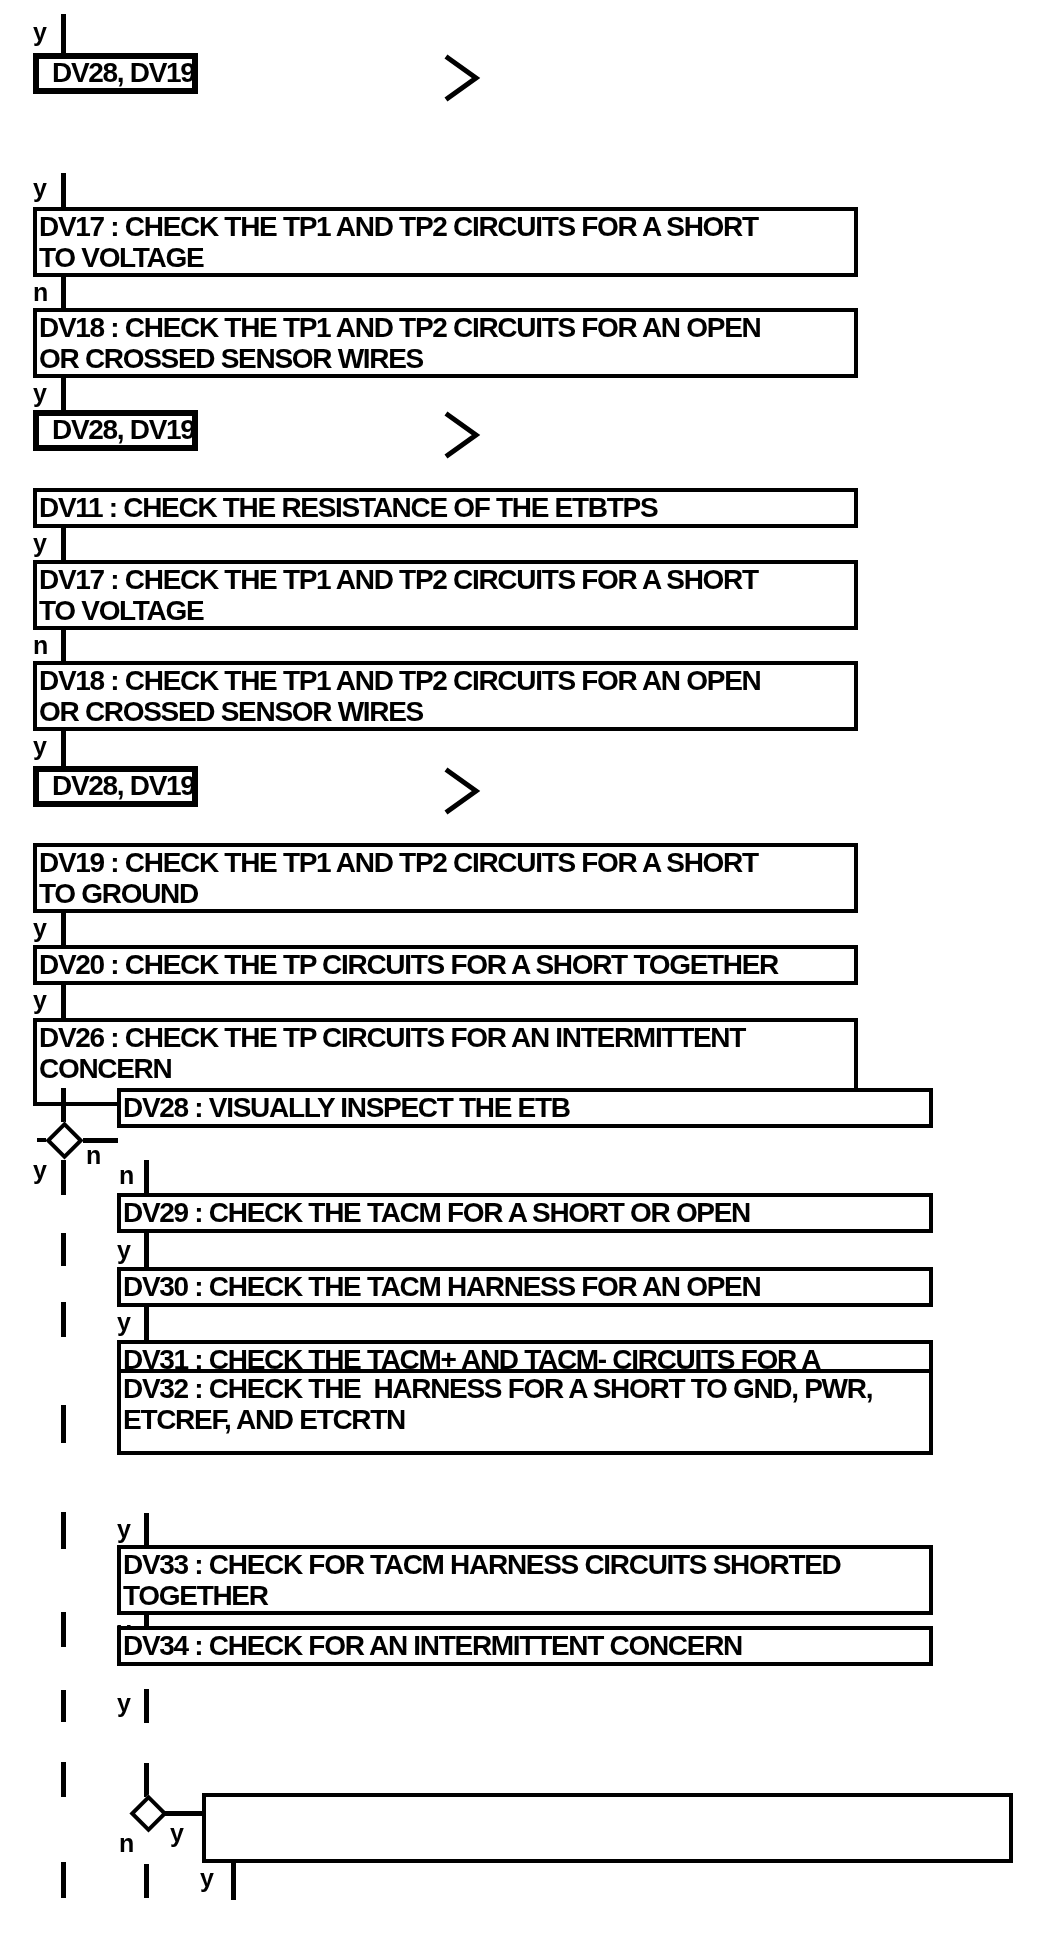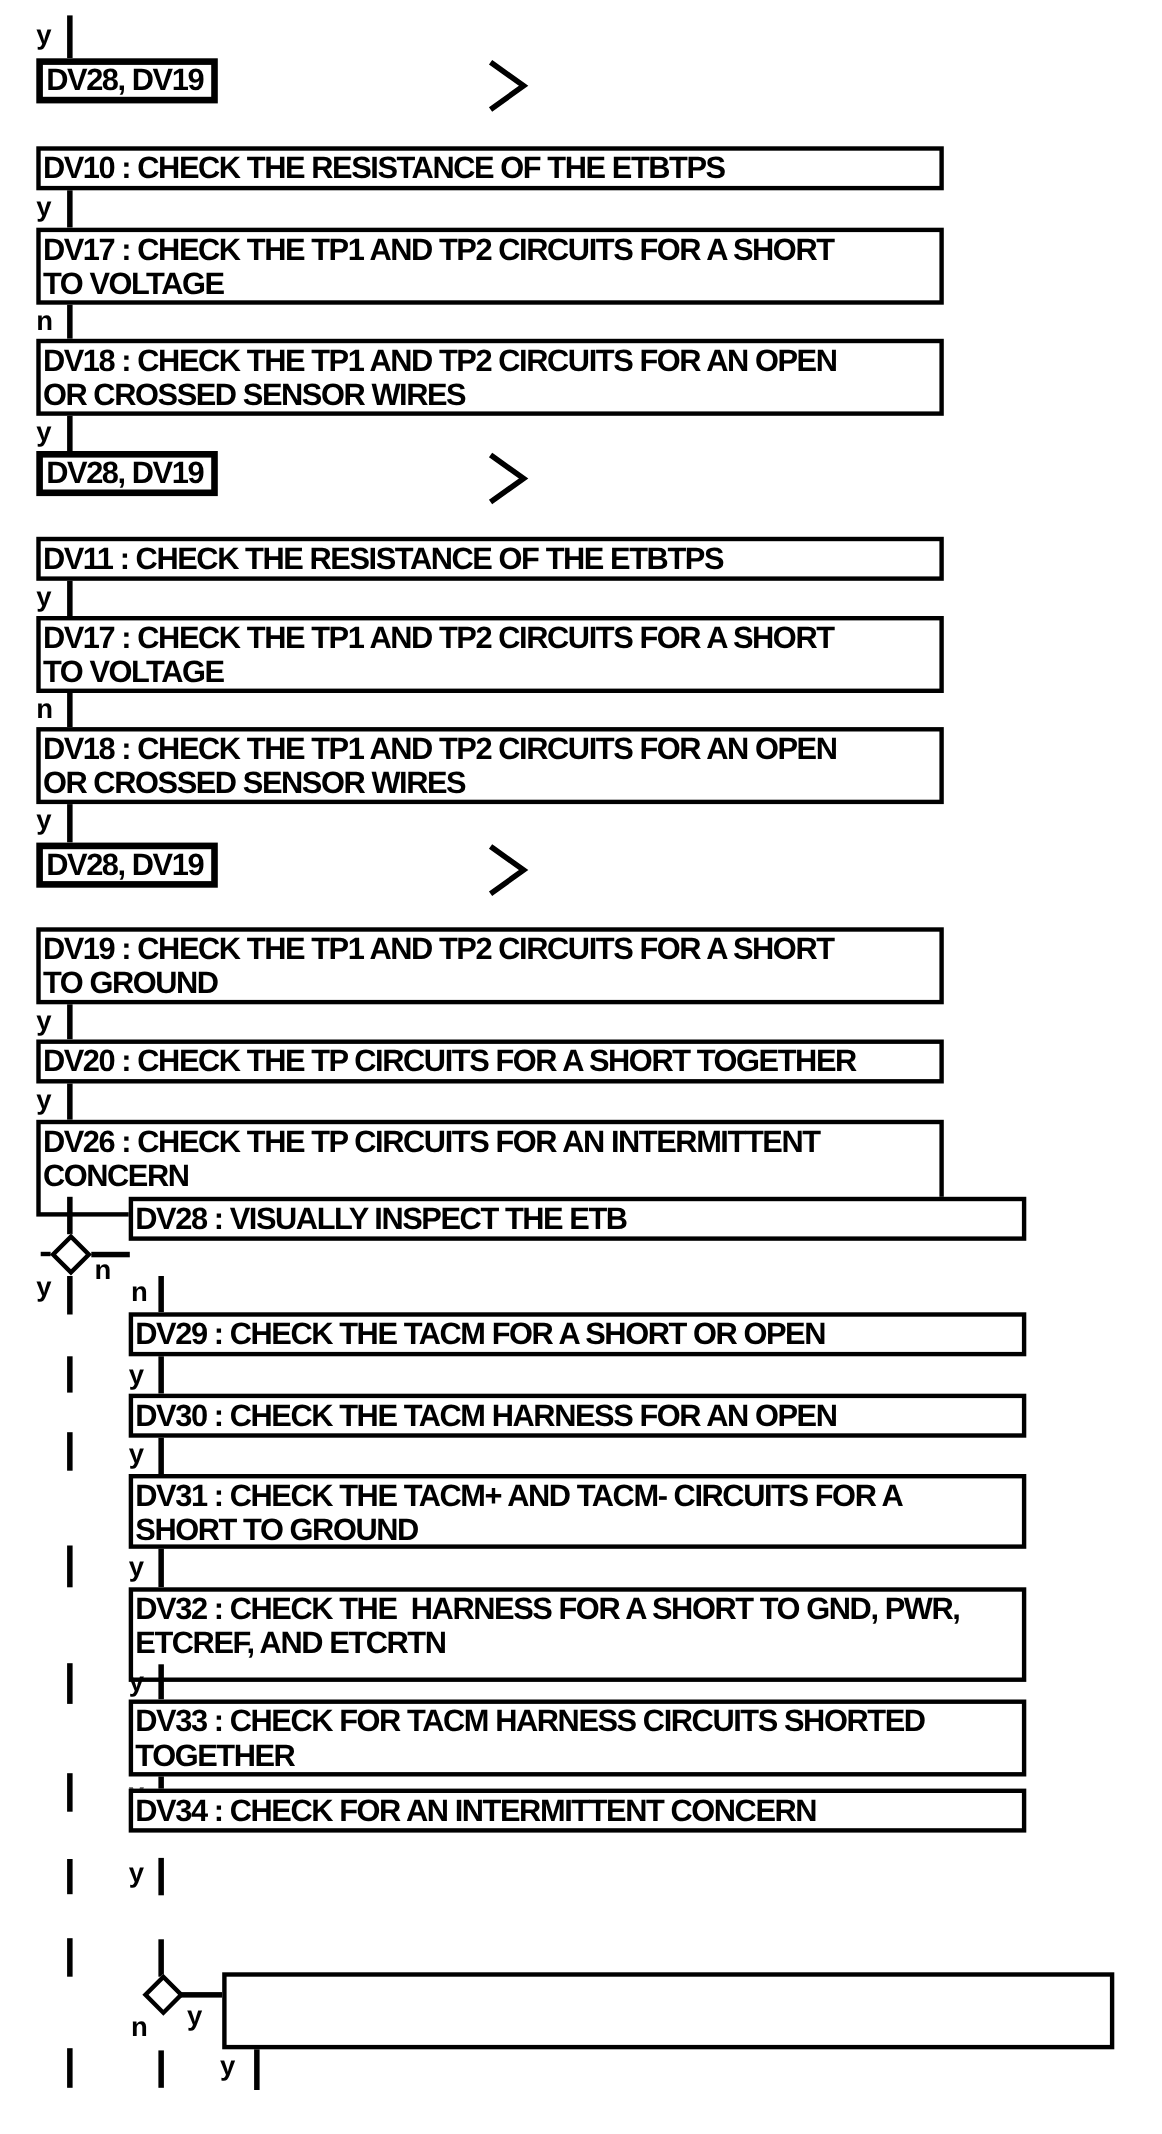--- a/index.html
+++ b/index.html
@@ -1,20 +1,20 @@
 <!DOCTYPE html>
 <html><head>
 <meta charset="utf-8">
 <style>
   html,body{margin:0;padding:0;background:#ffffff;}
   .canvas{position:relative;width:1056px;height:1940px;background:#ffffff;overflow:hidden;
           font-family:"Liberation Sans","DejaVu Sans",sans-serif;color:#000;}
   .box{position:absolute;border:4px solid #000;background:#fff;box-sizing:border-box;
        padding:0 0 0 2px;overflow:hidden;}
-  .refbox{border-width:6px;padding-left:3px;}
+  .refbox{border-width:6px;padding-left:13px;}
   .bt{font-weight:bold;font-size:28px;line-height:31px;letter-spacing:-1.3px;white-space:pre;}
   .refbox .bt{line-height:28px;}
   .vline{position:absolute;width:5px;background:#000;}
   .hline{position:absolute;height:5px;background:#000;}
   .stub{position:absolute;height:4px;background:#000;}
   .lbl{position:absolute;font-weight:bold;font-size:25px;line-height:25px;letter-spacing:-1px;}
   .diamond{position:absolute;width:27px;height:27px;box-sizing:border-box;border:4px solid #000;
            background:#fff;transform:rotate(45deg);}
   .chev{position:absolute;width:38px;height:48px;}
 </style>
@@ -26,23 +26,20 @@
   <div class="lbl" style="left:33px;top:20px">y</div>
   <div class="vline" style="left:61px;top:14px;height:39px"></div>
 
   <div class="box refbox" style="left:33px;top:53px;width:165px;height:41px">
     <div class="bt">DV28, DV19</div>
   </div>
   <svg class="chev" style="left:444px;top:54px" viewBox="0 0 38 48">
     <polyline points="4,4 32,24 4,44" fill="none" stroke="#000" stroke-width="5" stroke-linecap="square"></polyline>
   </svg>
 
-  <div class="box" style="left:33px;top:133px;width:825px;height:40px">
-    <div class="bt">DV10 : CHECK THE RESISTANCE OF THE ETBTPS</div>
-  </div>
   <div class="lbl" style="left:33px;top:176px">y</div>
   <div class="vline" style="left:61px;top:173px;height:34px"></div>
 
   <div class="box" style="left:33px;top:207px;width:825px;height:70px">
     <div class="bt">DV17 : CHECK THE TP1 AND TP2 CIRCUITS FOR A SHORT</div>
     <div class="bt">TO VOLTAGE</div>
   </div>
   <div class="lbl" style="left:33px;top:280px">n</div>
   <div class="vline" style="left:61px;top:277px;height:31px"></div>
 
@@ -140,21 +137,21 @@
   <div class="lbl" style="left:117px;top:1310px">y</div>
   <div class="vline" style="left:144px;top:1307px;height:33px"></div>
 
   <div class="box" style="left:117px;top:1340px;width:816px;height:68px">
     <div class="bt">DV31 : CHECK THE TACM+ AND TACM- CIRCUITS FOR A</div>
     <div class="bt">SHORT TO GROUND</div>
   </div>
   <div class="lbl" style="left:117px;top:1413px">y</div>
   <div class="vline" style="left:144px;top:1408px;height:35px"></div>
 
-  <div class="box" style="left:117px;top:1443px;width:816px;height:86px">
+  <div class="box" style="left:117px;top:1369px;width:816px;height:86px">
     <div class="bt">DV32 : CHECK THE  HARNESS FOR A SHORT TO GND, PWR,</div>
     <div class="bt">ETCREF, AND ETCRTN</div>
   </div>
   <div class="lbl" style="left:117px;top:1517px">y</div>
   <div class="vline" style="left:144px;top:1513px;height:32px"></div>
 
   <div class="box" style="left:117px;top:1545px;width:816px;height:70px">
     <div class="bt">DV33 : CHECK FOR TACM HARNESS CIRCUITS SHORTED</div>
     <div class="bt">TOGETHER</div>
   </div>

